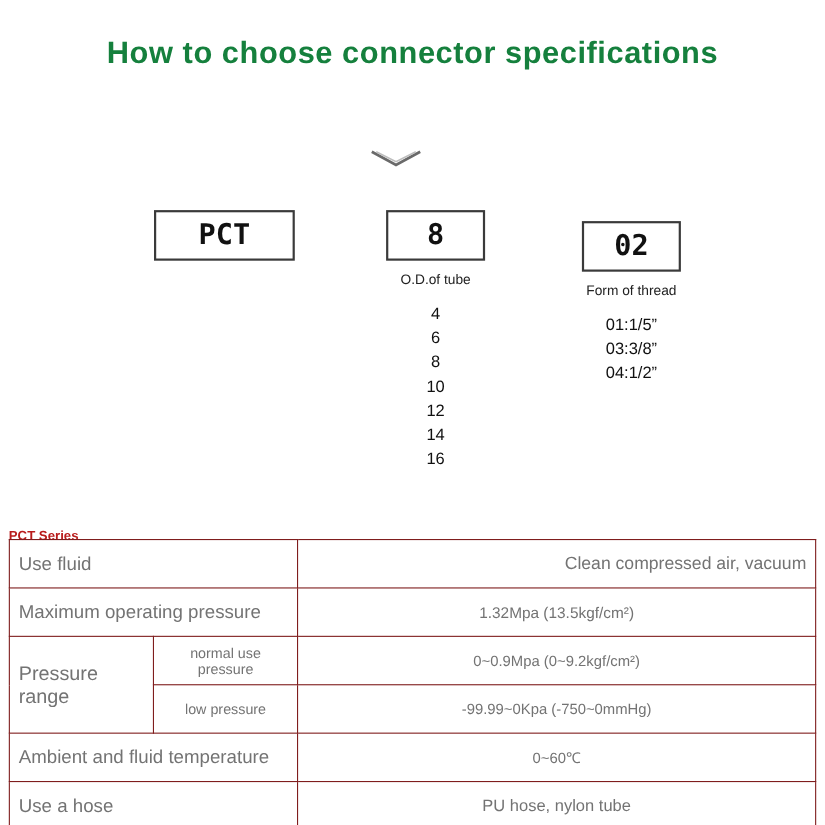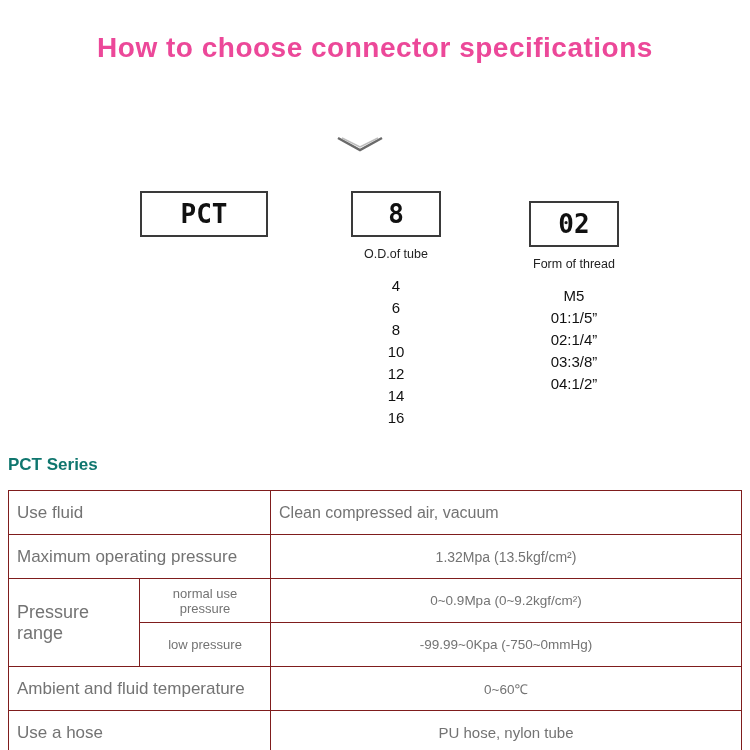--- a/index.html
+++ b/index.html
@@ -2,21 +2,21 @@
 <html><head>
 <meta charset="utf-8">
 <style>
   html,body{margin:0;padding:0;background:#ffffff;}
   .page{
     position:relative;width:750px;height:750px;background:#ffffff;
     font-family:"Liberation Sans",sans-serif;color:#1c1c1c;overflow:hidden;
   }
   .title{
     position:absolute;top:32px;left:0;width:100%;text-align:center;
-    font-size:28px;font-weight:bold;color:#ec4899;letter-spacing:0.5px;
+    font-size:28px;font-weight:bold;color:#15803d;letter-spacing:0.5px;
   }
   .subtitle{
     position:absolute;top:88px;left:0;width:100%;text-align:center;
     font-size:21px;color:#111;
   }
   .chevron{
     position:absolute;top:136px;left:336px;width:48px;height:18px;
   }
   .box-col{position:absolute;text-align:center;}
   .col-pct{left:120px;width:168px;}
@@ -31,35 +31,35 @@
   .col-pct .code-box{width:124px;}
   .col-tube .code-box{width:86px;}
   .col-thread .code-box{width:86px;}
   .code-label{
     margin-top:10px;font-size:12.5px;color:#222;
   }
   .options{
     margin-top:14px;font-size:15px;color:#111;line-height:22px;
   }
   .series-title{
-    position:absolute;top:455px;left:8px;font-size:17px;font-weight:bold;color:#0f766e;
+    position:absolute;top:480px;left:8px;font-size:12px;font-weight:bold;color:#b91c1c;
   }
   table.spec{
     position:absolute;top:490px;left:8px;width:734px;
     border-collapse:collapse;table-layout:fixed;
   }
   table.spec td{
     border:1px solid #7f1d1d;padding:4px 8px;color:#737373;
     height:35px;background:#ffffff;
   }
   td.beige{background:#ece1cc;}
   td.lbl{font-size:17px;text-align:left;padding-left:12px;}
   td.sub{font-size:13px;text-align:center;}
   td.val{font-size:13.5px;text-align:center;}
-  td.val-lg{font-size:16px;text-align:left;}
+  td.val-lg{font-size:16px;text-align:right;}
   td.val-md{font-size:15px;text-align:center;}
   .w-a{width:205px;}
   .w-b{width:147px;}
   .w-c{width:382px;}
 </style>
 </head>
 <body>
 
 <div class="page">
 
@@ -85,23 +85,21 @@
         <div>12</div>
         <div>14</div>
         <div>16</div>
       </div>
   </div>
 
   <div class="box-col col-thread" style="top:201px;">
     <div class="code-box">02</div>
     <div class="code-label">Form of thread</div>
     <div class="options">
-        <div>M5</div>
         <div>01:1/5”</div>
-        <div>02:1/4”</div>
         <div>03:3/8”</div>
         <div>04:1/2”</div>
       </div>
   </div>
 
   <div class="series-title">PCT Series</div>
 
   <table class="spec">
     <tbody>
         <tr>

